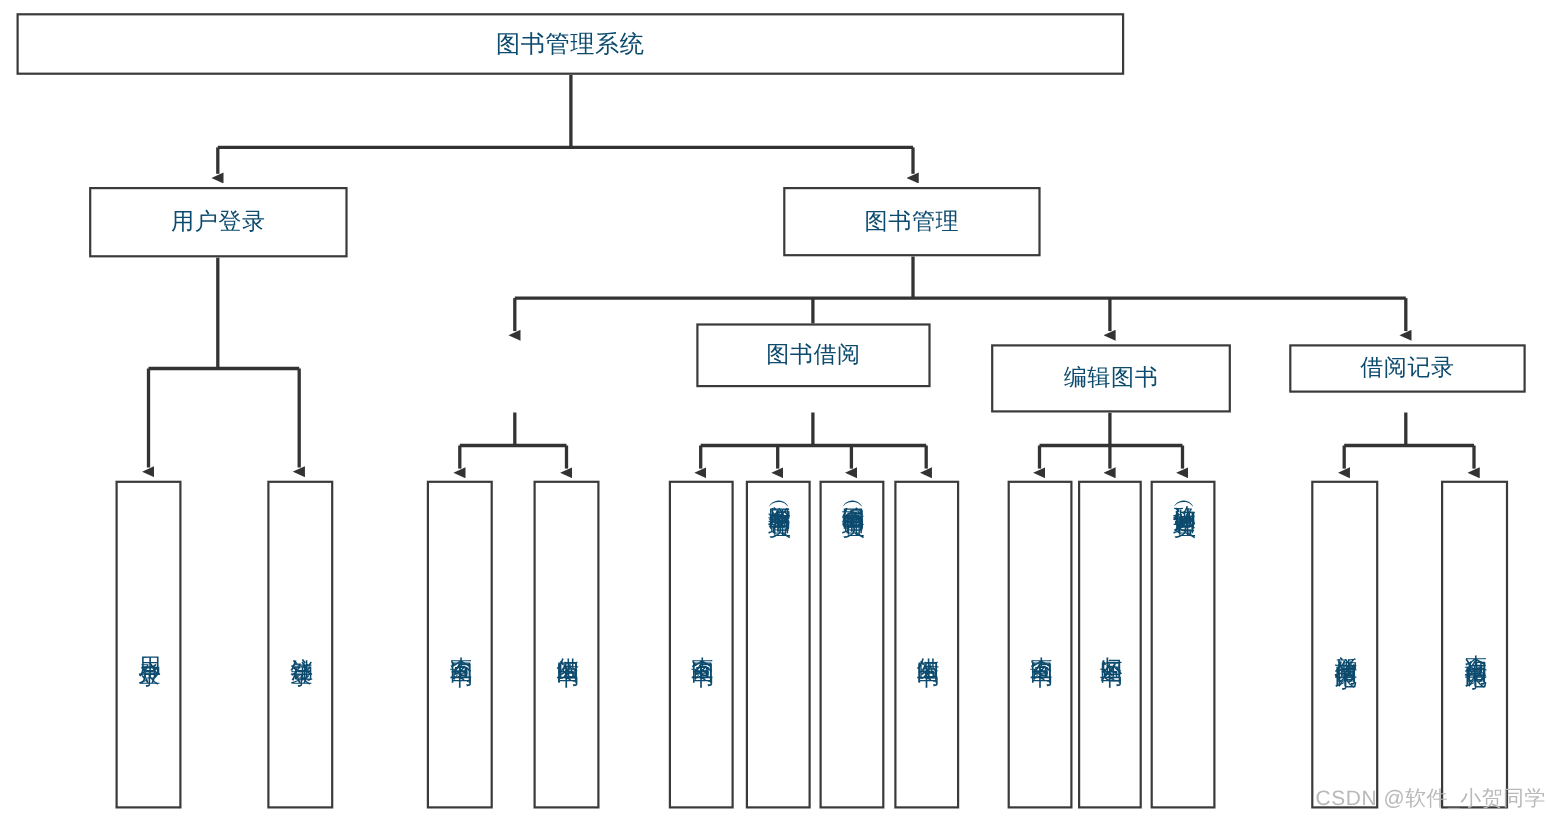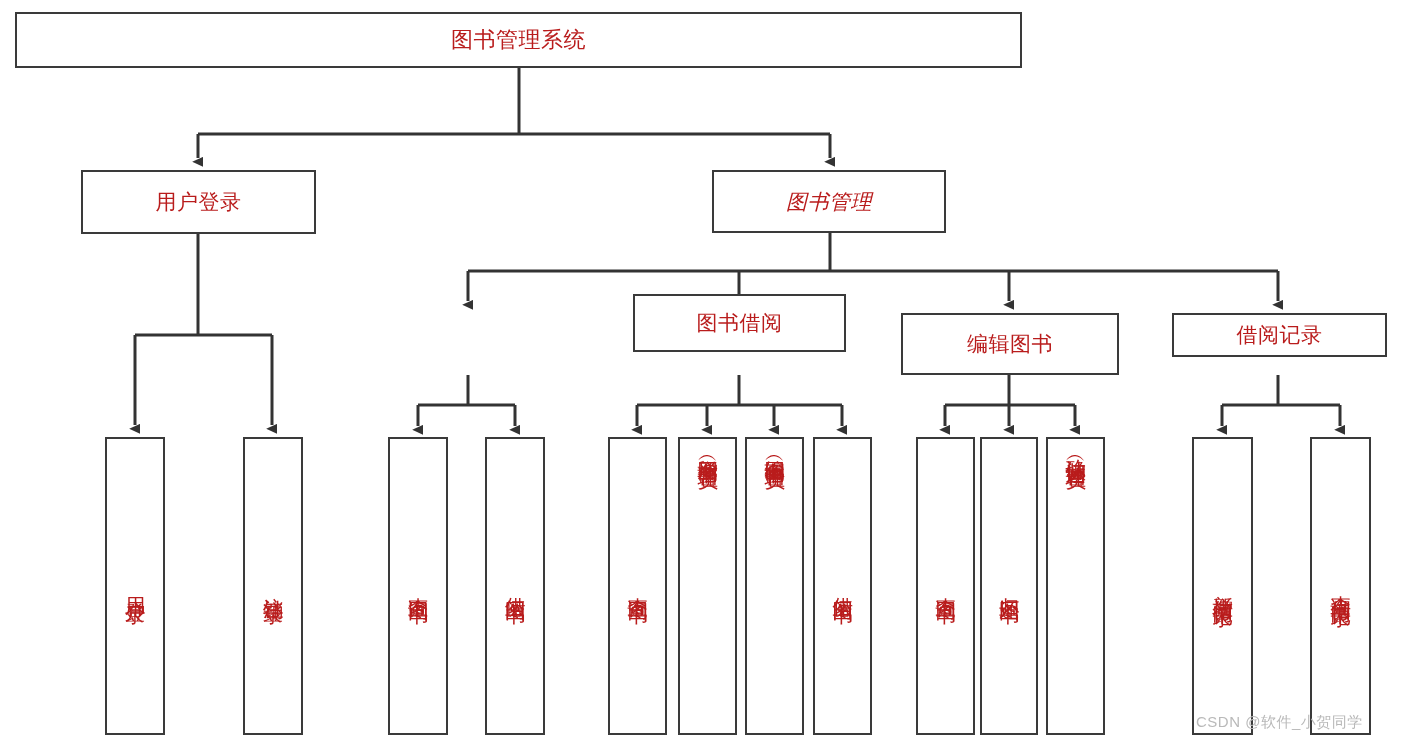--- a/index.html
+++ b/index.html
@@ -25,21 +25,21 @@
     pointer-events: none;
   }
   .node {
     position: absolute;
     box-sizing: border-box;
     background: #ffffff;
     border: 2.5px solid #3a3a3a;
     display: flex;
     align-items: center;
     justify-content: center;
-    color: #b91c1c;
+    color: #0c4a6e;
     z-index: 2;
   }
   .node .label {
     display: block;
     text-align: center;
     line-height: 1.22;
     letter-spacing: 0.5px;
     white-space: nowrap;
   }
   
@@ -69,21 +69,21 @@
   }
   
   .node.leaf.centered {
     align-items: center;
     padding-top: 0;
   }
   #watermark {
     position: absolute;
     left: 1196px;
     top: 713px;
-    font-size: 15px;
+    font-size: 19px;
     color: #b9b9b9;
     font-family: "Liberation Sans", "DejaVu Sans", sans-serif;
     white-space: nowrap;
     z-index: 5;
     letter-spacing: 0.5px;
   }
 </style>
 </head>
 <body>
 
@@ -142,21 +142,21 @@
   </svg>
 
   <div class="node horiz root" style="left:15px; top:12px; width:1007px; height:56px;">
     <span class="label">图书管理系统</span>
   </div>
 
   <div class="node horiz" style="left:81px; top:170px; width:235px; height:64px;">
     <span class="label">用户登录</span>
   </div>
 
-  <div class="node horiz" style="left:712px; top:170px; width:234px; height:63px;font-style:italic;">
+  <div class="node horiz" style="left:712px; top:170px; width:234px; height:63px;">
     <span class="label">图书管理</span>
   </div>
 
 
   <div class="node horiz" style="left:633px; top:294px; width:213px; height:58px;">
     <span class="label">图书借阅</span>
   </div>
 
   <div class="node horiz" style="left:901px; top:313px; width:218px; height:62px;">
     <span class="label">编辑图书</span>

